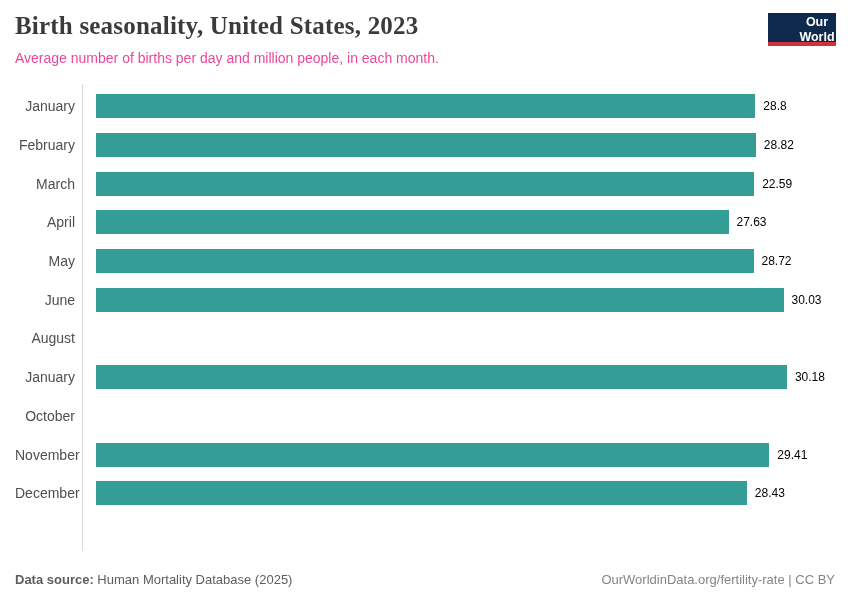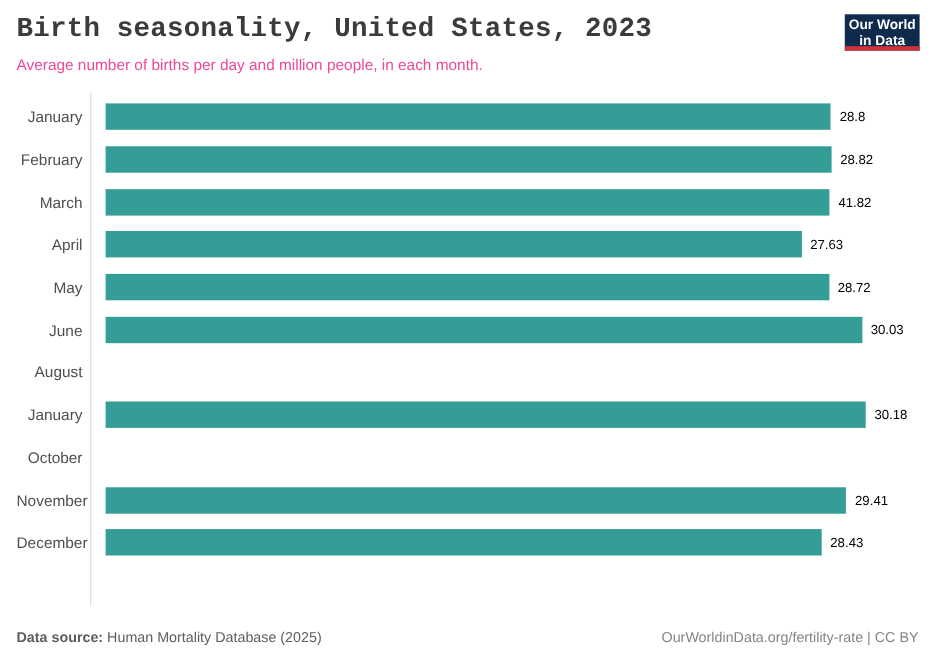--- a/index.html
+++ b/index.html
@@ -10,21 +10,21 @@
     background: #ffffff;
     font-family: "Liberation Sans", sans-serif;
     overflow: hidden;
     box-sizing: border-box;
   }
 
   
   .header { position: absolute; left: 15px; right: 14px; top: 12px; }
   .chart-title {
     margin: 0;
-    font-family: Liberation Mono, monospace;
+    font-family: Liberation Serif, serif;
     font-size: 25px;
     font-weight: 700;
     color: #3b3b3b;
     letter-spacing: 0.2px;
   }
   .chart-subtitle {
     margin: 10px 0 0 0;
     font-size: 14px;
     color: #ec4899;
   }
@@ -38,21 +38,21 @@
     border-bottom: 4px solid #d3313a;
     color: #ffffff;
     font-size: 12.5px;
     font-weight: 700;
     text-align: center;
     line-height: 15px;
     padding-top: 2px;
     box-sizing: border-box;
     cursor: pointer;
   }
-  .owid-logo span { display: block; }
+  .owid-logo span { display: block; padding-left: 30px; }
 
   
   .chart { position: absolute; left: 15px; top: 84px; width: 820px; height: 467px; }
   .y-axis-line {
     position: absolute;
     left: 67px;
     top: 0;
     bottom: 0;
     width: 1px;
     background: #d9d9d9;
@@ -129,21 +129,21 @@
     <div class="track">
       <div class="bar" style="width: 659.8px; background: rgb(51, 157, 150);"></div>
       <div class="val">28.82</div>
     </div>
   </div>
 
   <div class="row">
     <div class="cat-label">March</div>
     <div class="track">
       <div class="bar" style="width: 658.2px; background: rgb(51, 157, 150);"></div>
-      <div class="val">41.82</div>
+      <div class="val">22.59</div>
     </div>
   </div>
 
   <div class="row">
     <div class="cat-label">April</div>
     <div class="track">
       <div class="bar" style="width: 632.5px; background: rgb(51, 157, 150);"></div>
       <div class="val">27.63</div>
     </div>
   </div>

